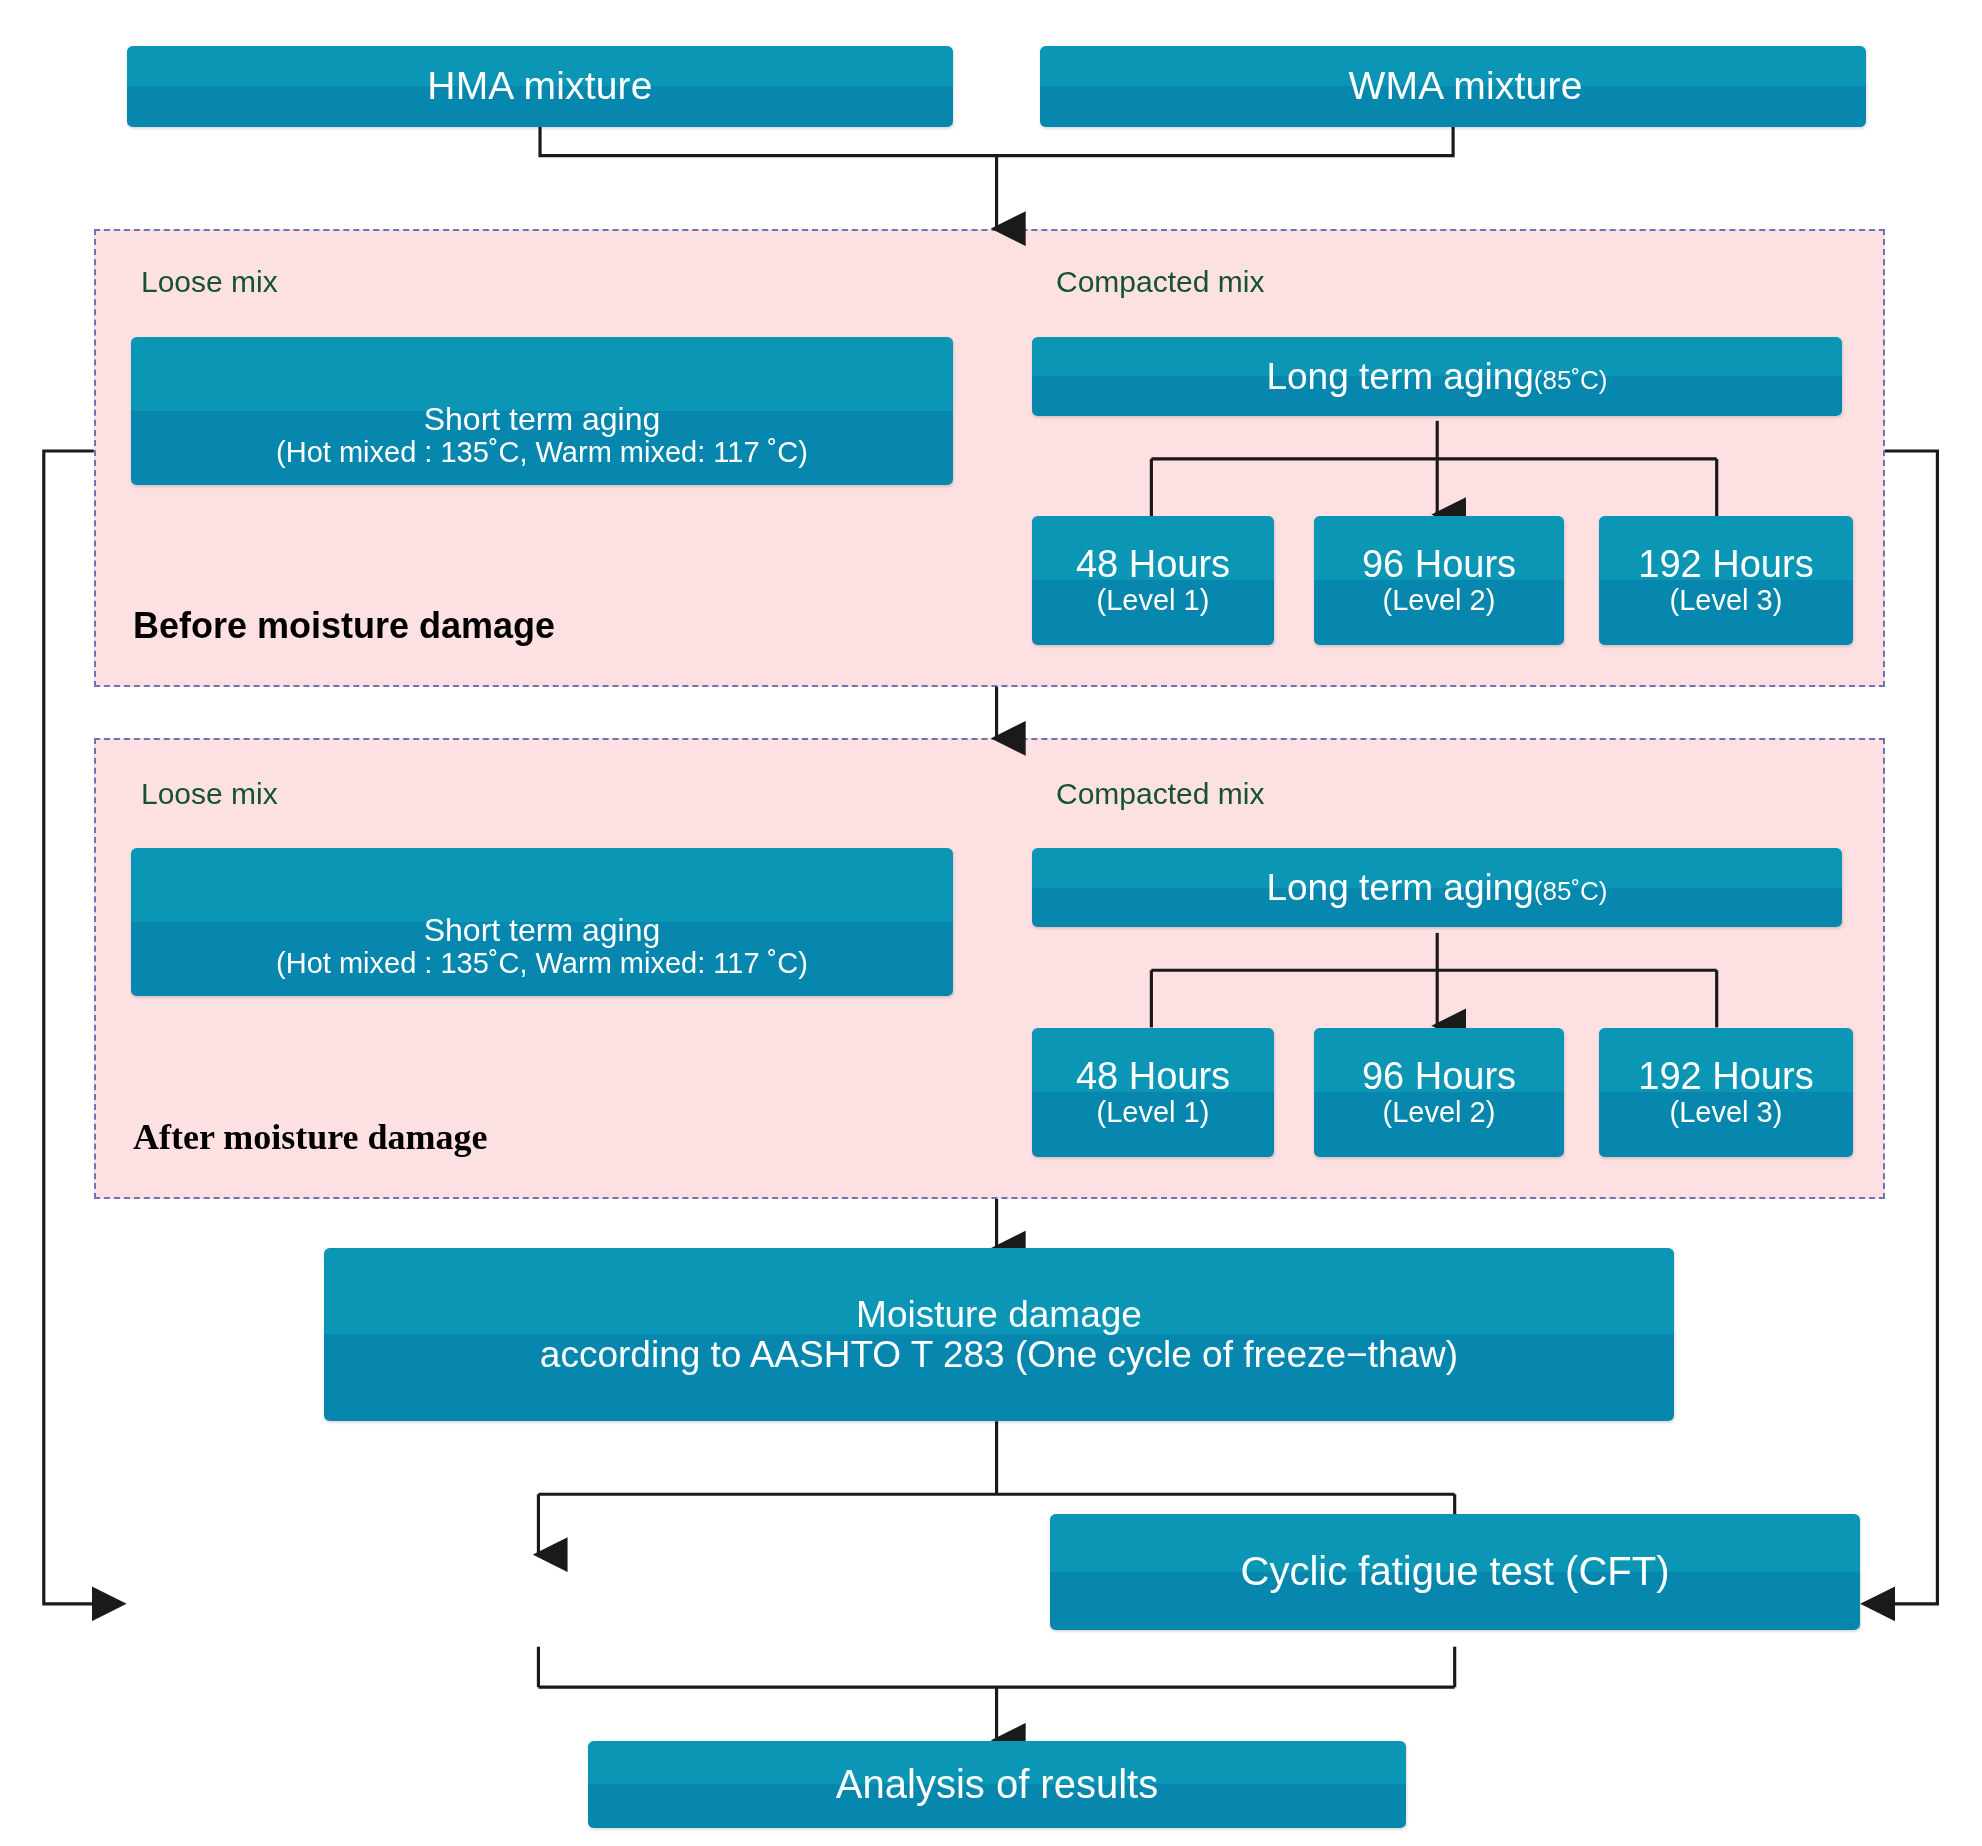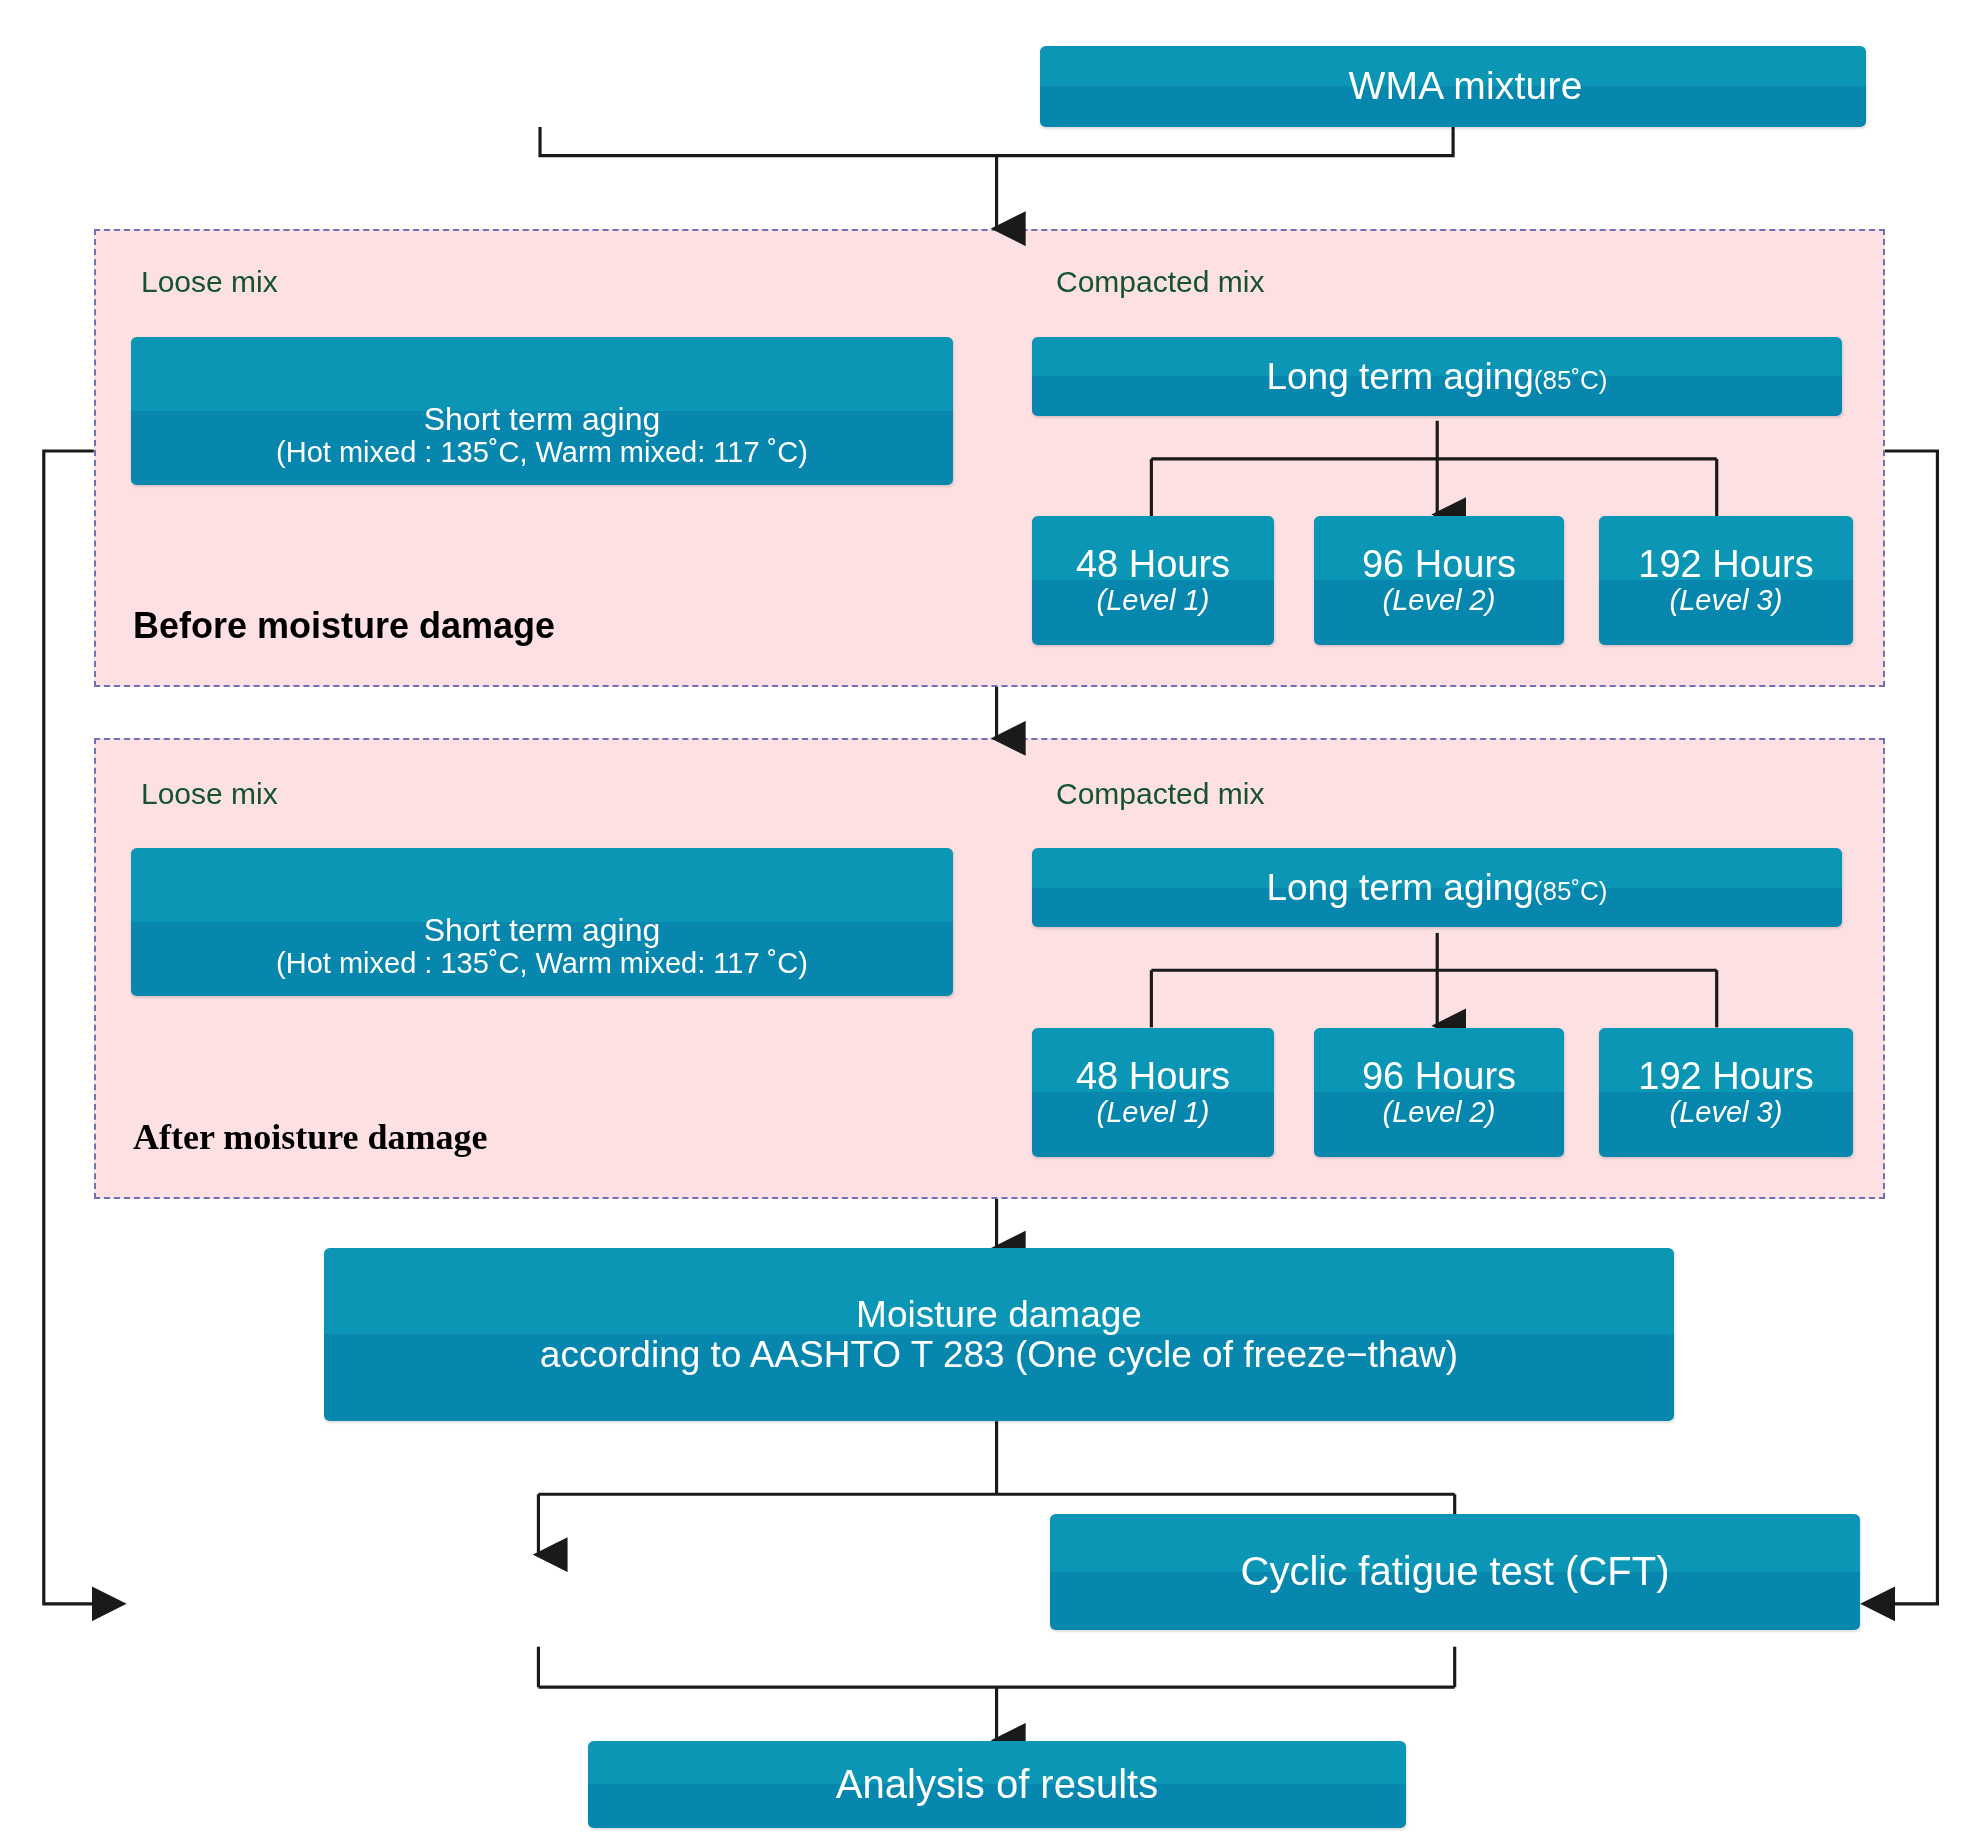--- a/index.html
+++ b/index.html
@@ -70,21 +70,21 @@
   
   #box-hma, #box-wma { }
   #box-hma .line-main, #box-wma .line-main { font-size: 39px; }
 
   .sta-main  { font-size: 32px; margin-top: 48px; }
   .sta-sub   { font-size: 29px; }
 
   .lta-main  { font-size: 37px; }
 
   .hours-main { font-size: 38px; }
-  .hours-sub  { font-size: 29px; font-style: italic; }
+  .hours-sub  { font-size: 29px; }
 
   .md-main { font-size: 37px; }
 
   .test-main { font-size: 40px; }
 
   
   .panel-label {
     position: absolute;
     font-size: 30px;
     color: #14532d;
@@ -147,20 +147,23 @@
 
       <path d="M 2374,568 L 2440,568 L 2440,2020 L 2350,2020" marker-end="url(#arrow-left)"></path>
 
       <path d="M 678,2074 L 678,2125"></path>
       <path d="M 1832,2074 L 1832,2125"></path>
       <path d="M 678,2125 L 1832,2125"></path>
       <path d="M 1255,2125 L 1255,2192" marker-end="url(#arrow-down)"></path>
     </g>
   </svg>
 
+  <div class="tealbox" id="box-hma" style="left:127px; top:46px; width:826px; height:81px;">
+    <span class="line-main">HMA mixture</span>
+  </div>
 
   <div class="tealbox" id="box-wma" style="left:1040px; top:46px; width:826px; height:81px;padding-left:25px;">
     <span class="line-main">WMA mixture</span>
   </div>
 
   <div class="phase-panel" id="panel-before" style="left:94px; top:229px; width:1791px; height:458px;"></div>
 
   <div class="panel-label" style="left:141px; top:265px;">Loose mix</div>
 
   <div class="panel-label" style="left:1056px; top:265px;">Compacted mix</div>

